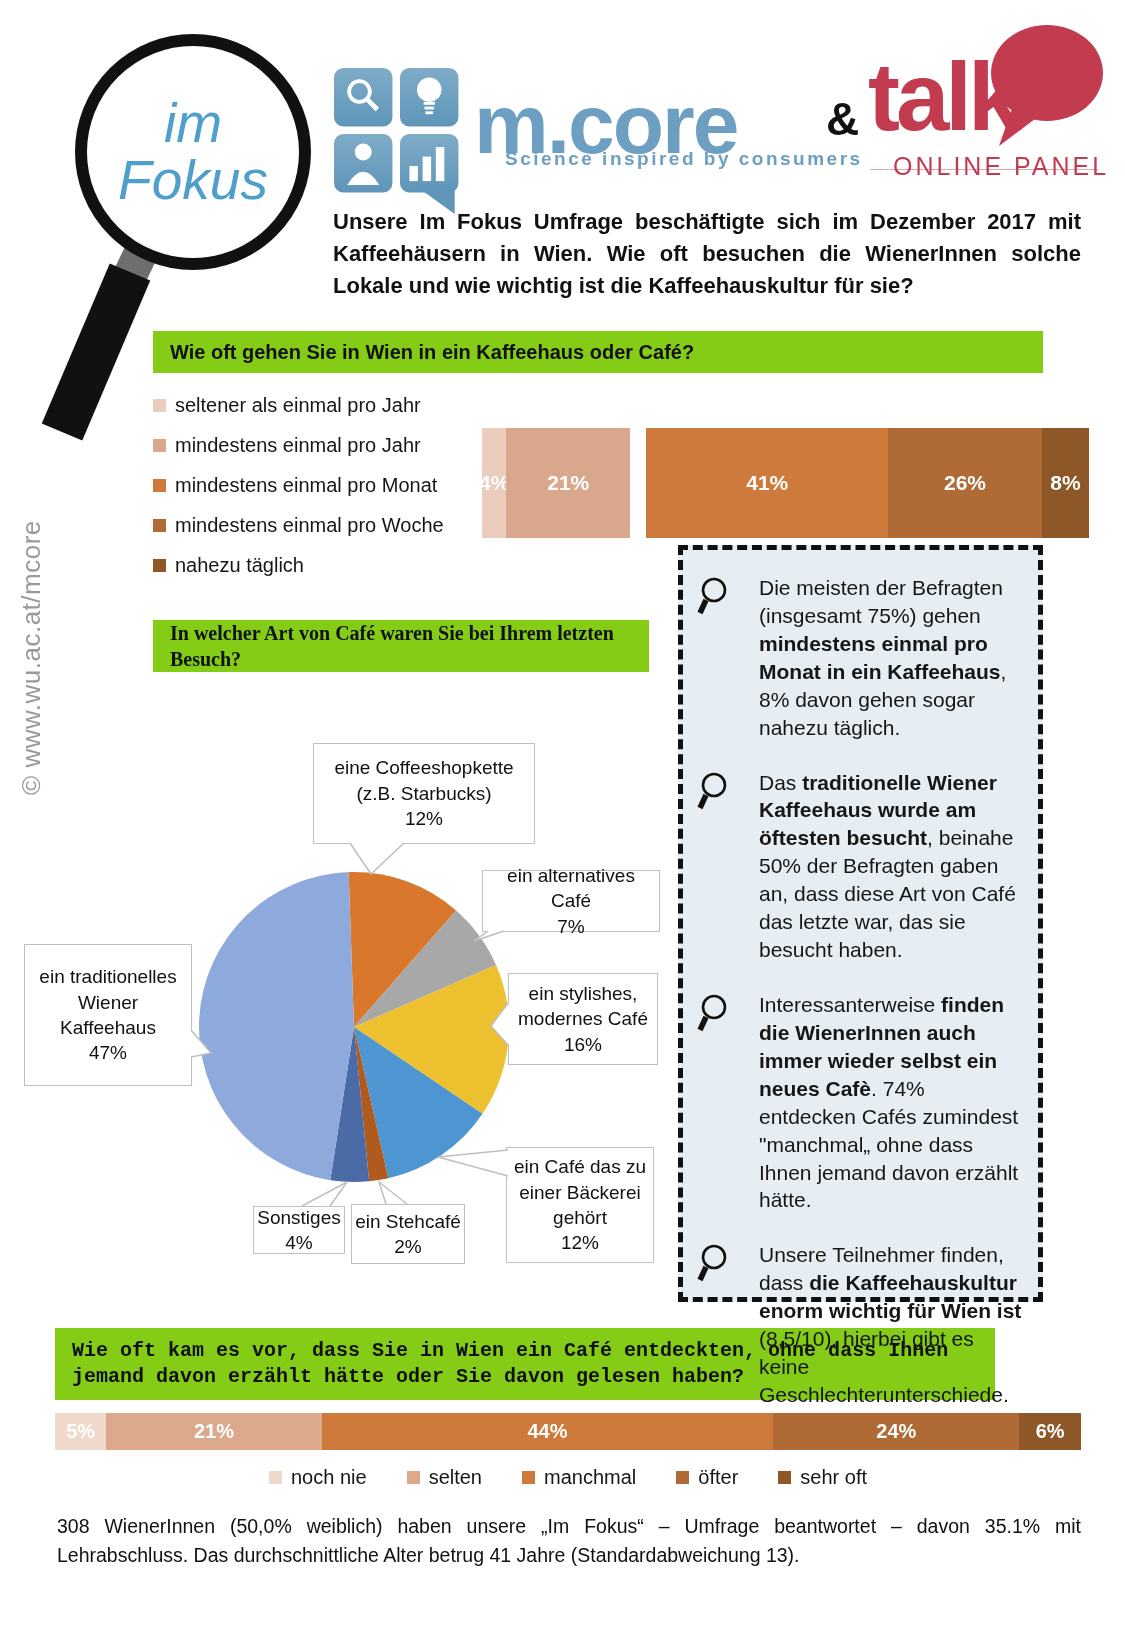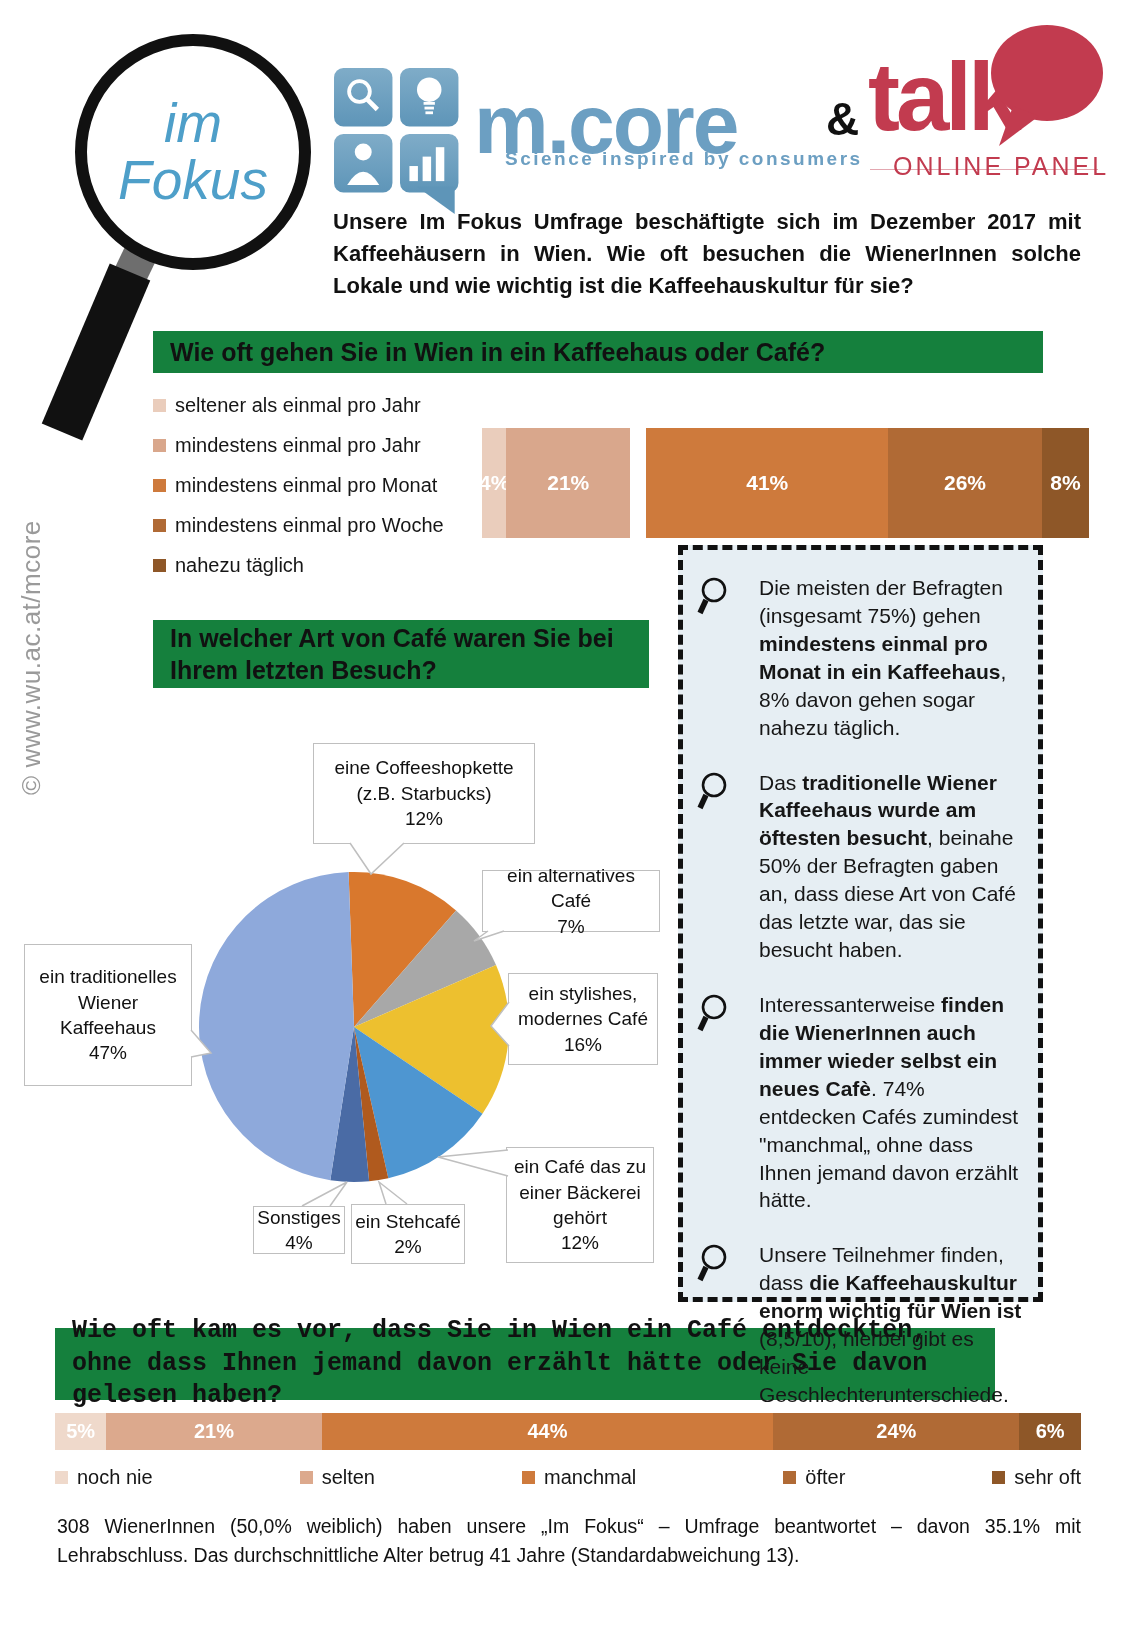--- a/index.html
+++ b/index.html
@@ -19,38 +19,38 @@
   #talk-balloon{left:975px;top:18px;}
   #talk-sub{left:893px;top:152px;font-size:25px;color:#C23B4F;letter-spacing:3px;font-weight:500;}
   #talk-subline{left:870px;top:169px;width:228px;height:1px;background:rgba(194,59,79,.45);}
   #copyright{left:16px;top:795px;width:410px;font-size:26px;color:#9A9A9A;letter-spacing:.5px;
      transform:rotate(-90deg);transform-origin:left top;white-space:nowrap;}
 
   #intro{left:333px;top:206px;width:748px;font-size:22px;font-weight:bold;line-height:1.45;
      text-align:justify;color:#111;}
 
   
-  .qheader{background:#15803d;font-weight:bold;font-size:25px;color:#111;
+  .qheader{background:#84cc16;font-weight:bold;font-size:20px;color:#111;
      display:flex;align-items:center;line-height:1.3;}
   #q1-header{left:153px;top:331px;width:890px;height:42px;padding:0 0 0 17px;box-sizing:border-box;}
-  #q2-header{left:153px;top:620px;width:496px;height:68px;padding:0 14px 0 17px;box-sizing:border-box;}
+  #q2-header{left:153px;top:620px;width:496px;height:52px;padding:0 14px 0 17px;box-sizing:border-box;font-family:Liberation Serif, serif;}
   #q3-header{left:55px;top:1328px;width:940px;height:72px;padding:0 24px 0 17px;box-sizing:border-box;font-family:Liberation Mono, monospace;}
 
   
   .hbar{display:flex;}
   .hbar .seg{display:flex;align-items:center;justify-content:center;height:100%;}
   .hbar .seg span{color:#fff;font-weight:bold;white-space:nowrap;}
   #bar1{left:482px;top:428px;width:607px;height:110px;}
   #bar1 .seg span{font-size:21px;}
   #bar2{left:55px;top:1413px;width:1026px;height:37px;}
   #bar2 .seg span{font-size:20px;}
   #legend1{left:153px;top:394px;display:flex;flex-direction:column;gap:17px;}
   .lg-item{display:flex;align-items:center;gap:9px;font-size:20px;color:#161616;}
   .lg-sq{width:13px;height:13px;flex:0 0 13px;}
-  #legend2{left:55px;top:1466px;width:1026px;display:flex;justify-content:space-between;gap:24px;}
+  #legend2{left:55px;top:1466px;width:1026px;display:flex;justify-content:center;gap:40px;}
 
   
   #pie-svg{left:0;top:700px;}
   #wedge-svg{left:0;top:700px;pointer-events:none;z-index:6;}
   .callout{position:absolute;background:#fff;border:1.5px solid #BFBFBF;z-index:4;
      display:flex;align-items:center;justify-content:center;text-align:center;
      font-size:19px;line-height:1.34;color:#111;padding:3px;box-sizing:border-box;}
 
   
   #findings{left:678px;top:545px;width:365px;height:757px;background:#E6EEF3;

